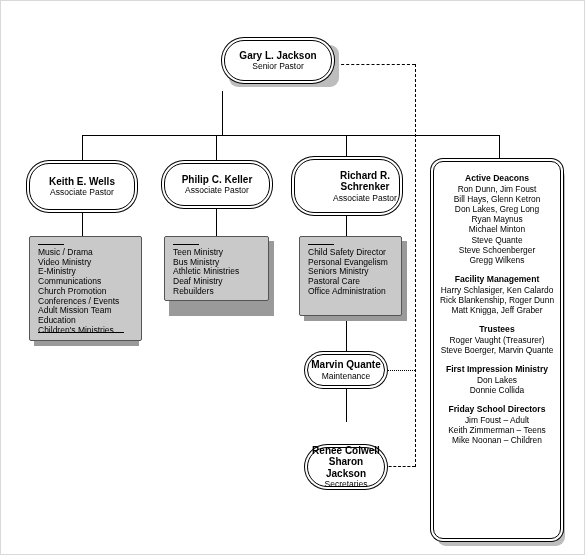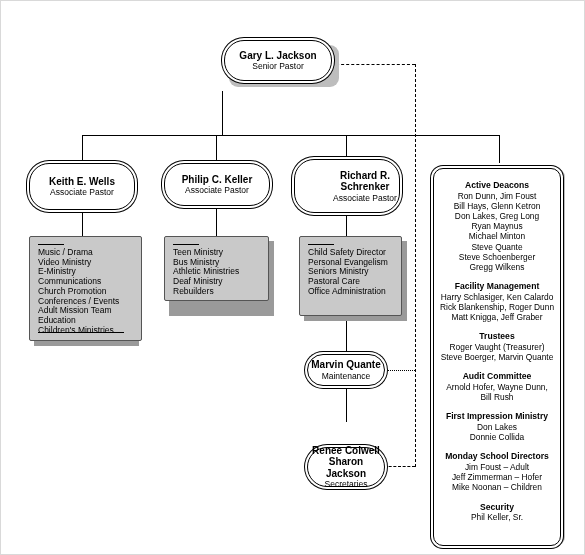--- a/index.html
+++ b/index.html
@@ -265,21 +265,21 @@
       <div class="ttl">Maintenance</div>
     </div>
 
     <div class="node" style="left:306px; top:446px; width:78px; height:40px;">
       <div class="nm">Renee Colwell</div>
       <div class="nm">Sharon Jackson</div>
       <div class="ttl">Secretaries</div>
     </div>
 
     <div class="shadowbox" style="left:436px; top:167px; width:128px; height:378px;"></div>
-    <div id="sidebar" style="left:432px; top:167px; width:128px; height:378px;">
+    <div id="sidebar" style="left:432px; top:160px; width:128px; height:378px;">
       <div class="sb-inner">
 
         <div class="sb-group">
           <div class="sb-head">Active Deacons</div>
           <div class="sb-line">Ron Dunn, Jim Foust</div>
           <div class="sb-line">Bill Hays, Glenn Ketron</div>
           <div class="sb-line">Don Lakes, Greg Long</div>
           <div class="sb-line">Ryan Maynus</div>
           <div class="sb-line">Michael Minton</div>
           <div class="sb-line">Steve Quante</div>
@@ -293,41 +293,32 @@
           <div class="sb-line">Rick Blankenship, Roger Dunn</div>
           <div class="sb-line">Matt Knigga, Jeff Graber</div>
         </div>
 
         <div class="sb-group">
           <div class="sb-head">Trustees</div>
           <div class="sb-line">Roger Vaught (Treasurer)</div>
           <div class="sb-line">Steve Boerger, Marvin Quante</div>
         </div>
 
-        <div class="sb-group">
-          <div class="sb-head">Audit Committee</div>
-          <div class="sb-line">Arnold Hofer, Wayne Dunn,</div>
-          <div class="sb-line">Bill Rush</div>
-        </div>
 
         <div class="sb-group">
           <div class="sb-head">First Impression Ministry</div>
           <div class="sb-line">Don Lakes</div>
           <div class="sb-line">Donnie Collida</div>
         </div>
 
         <div class="sb-group">
-          <div class="sb-head">Monday School Directors</div>
+          <div class="sb-head">Friday School Directors</div>
           <div class="sb-line">Jim Foust – Adult</div>
-          <div class="sb-line">Jeff Zimmerman – Hofer</div>
+          <div class="sb-line">Keith Zimmerman – Teens</div>
           <div class="sb-line">Mike Noonan – Children</div>
         </div>
 
-        <div class="sb-group">
-          <div class="sb-head">Security</div>
-          <div class="sb-line">Phil Keller, Sr.</div>
-        </div>
 
       </div>
     </div>
 
   </div>
 </div>
 
 </body></html>

